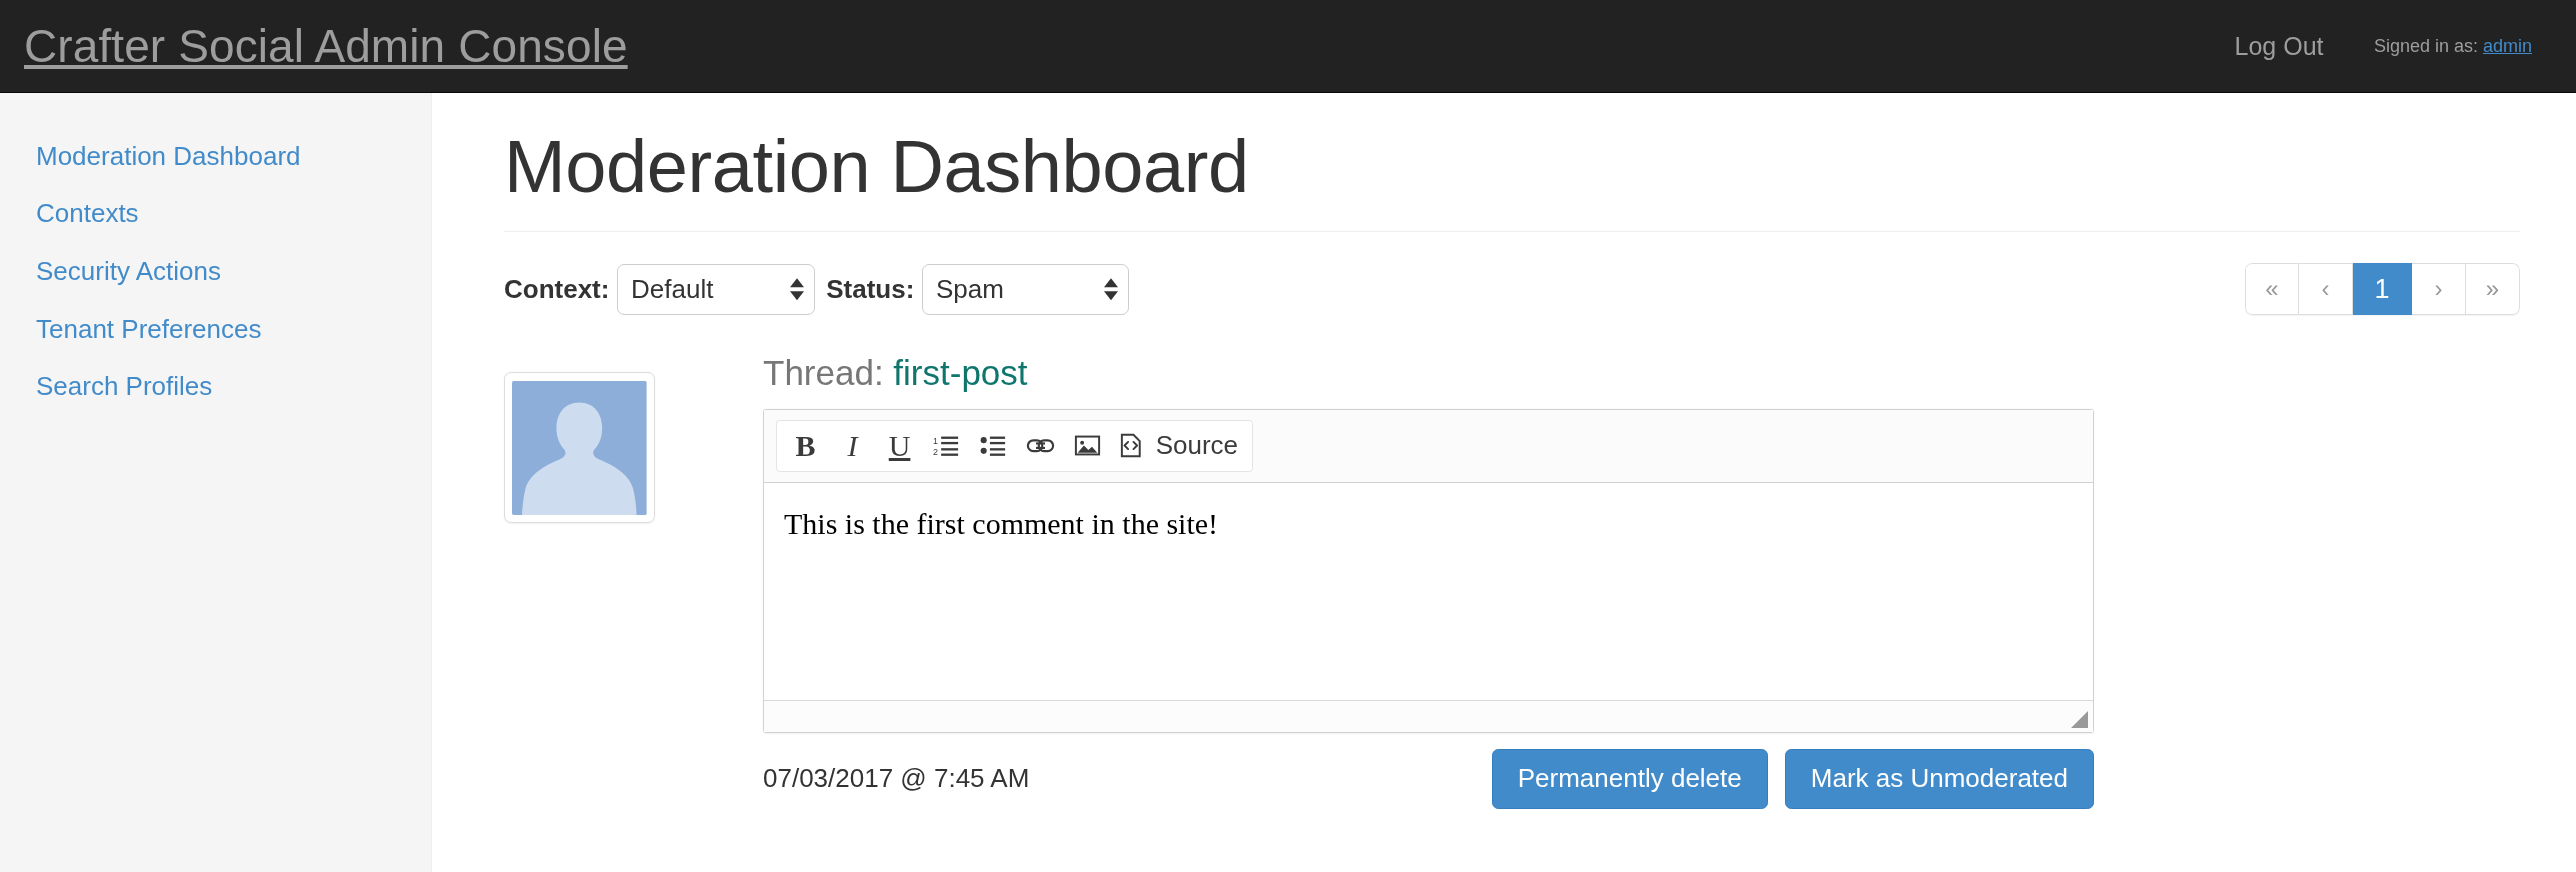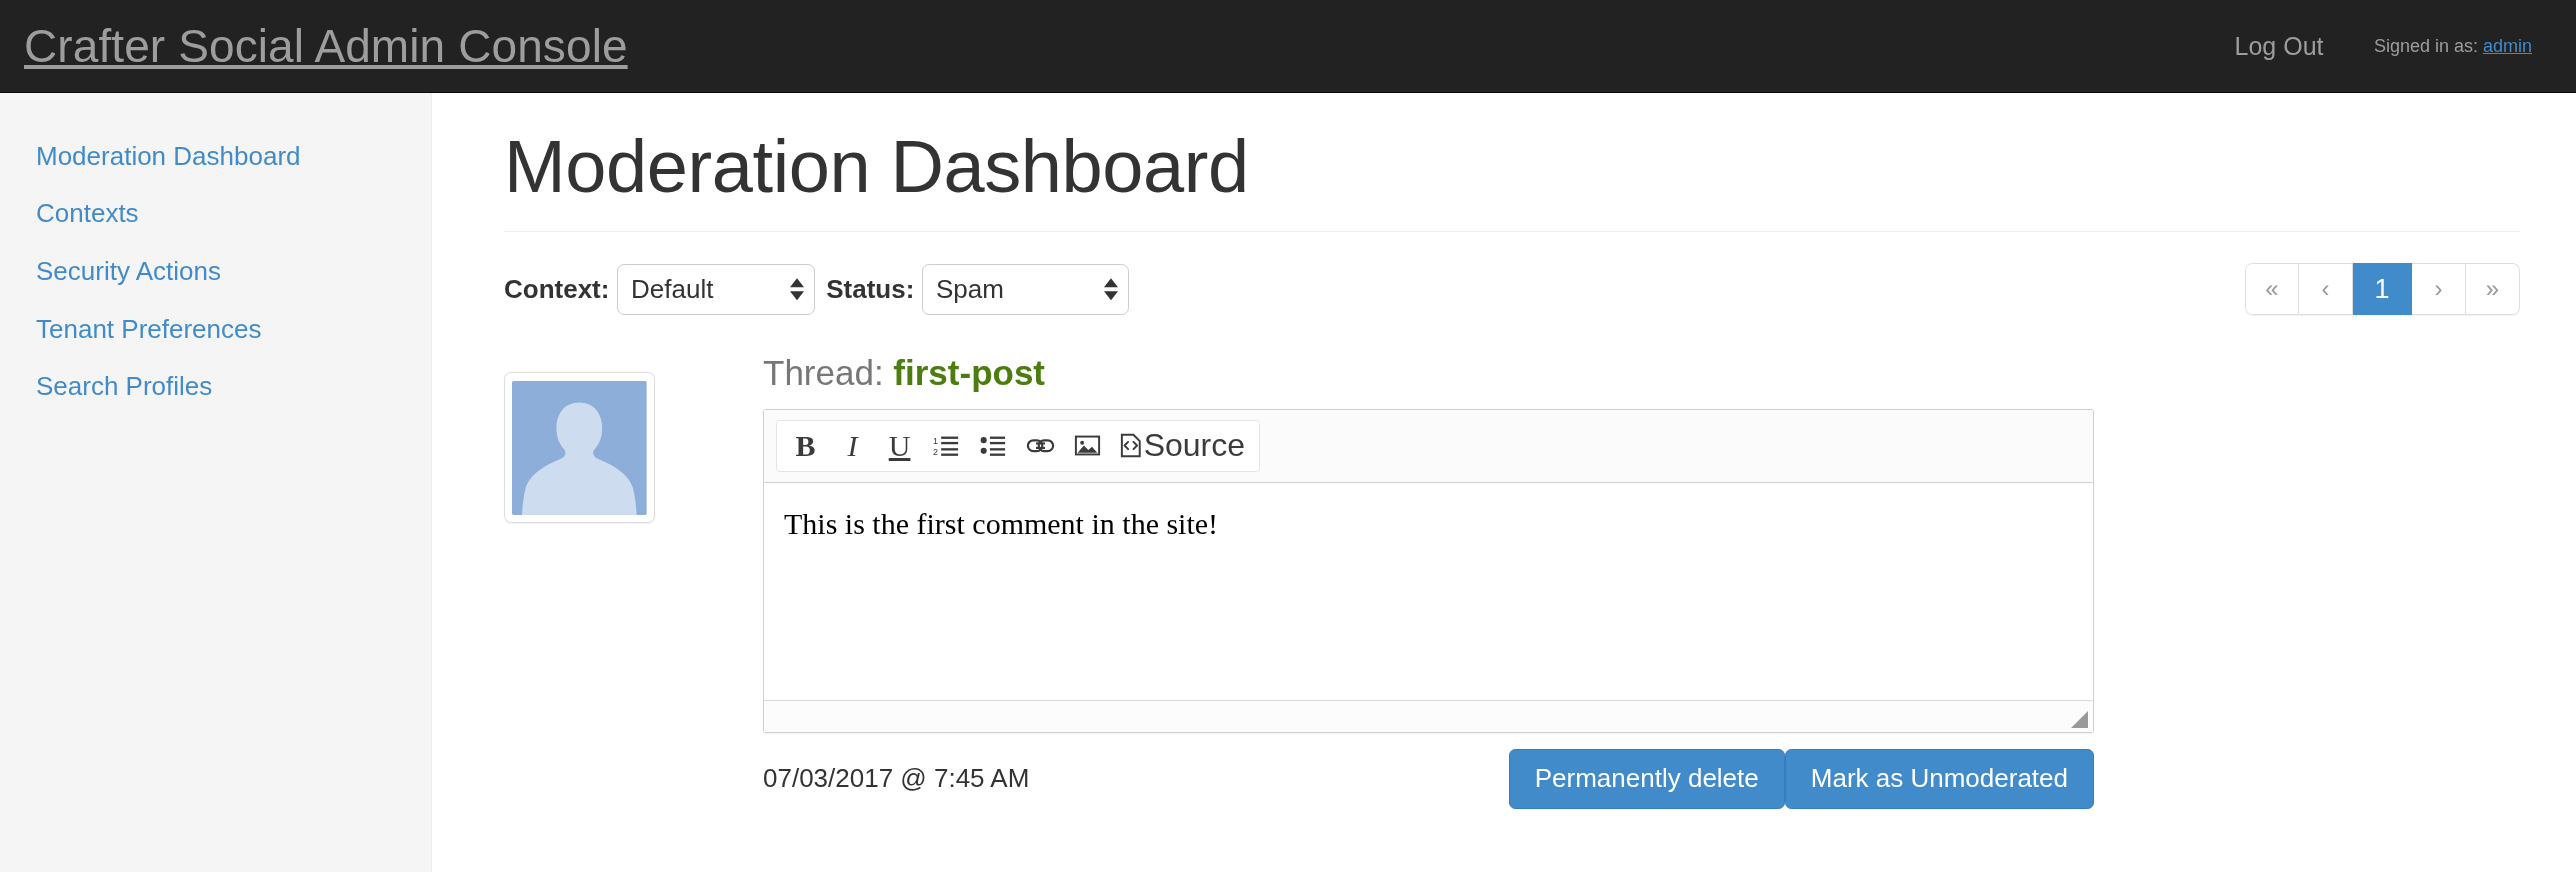--- a/index.html
+++ b/index.html
@@ -224,22 +224,22 @@
     margin-left: 108px;
     max-width: 1331px;
   }
   .thread-head {
     font-size: 35px;
     color: #777777;
     margin: 0 0 14.4px 0;
     line-height: 1.2;
   }
   .thread-head .thread-name {
-    color: #4d7c0f;
-    font-weight: bold;
+    color: #0f766e;
+    font-weight: normal;
   }
 
   
   .editor {
     border: 0.9px solid #d1d1d1;
     border-radius: 2.7px;
     background: #ffffff;
     box-shadow: 0 0.9px 1.8px rgba(0,0,0,.06);
   }
   .editor-top {
@@ -264,21 +264,21 @@
     height: 45px;
     color: #3b3b3b;
     cursor: pointer;
     border-radius: 2.7px;
     font-size: 27px;
     padding: 0 5.4px;
   }
   .tb-btn.bold { font-weight: bold; font-family: "Liberation Serif", serif; font-size: 30px; }
   .tb-btn.italic { font-style: italic; font-family: "Liberation Serif", serif; font-size: 30px; }
   .tb-btn.underline { text-decoration: underline; font-family: "Liberation Serif", serif; font-size: 30px; }
-  .tb-btn.source-btn { gap: 2px; font-size: 32px; padding: 0 9px; }
+  .tb-btn.source-btn { gap: 14px; font-size: 26px; padding: 0 9px; }
   .tb-btn svg { display: block; }
 
   .editor-area {
     height: 218px;
     padding: 21.6px 20px;
     background: #ffffff;
     border-bottom: 0.9px solid #d9d9d9;
   }
   .editor-text {
     font-family: "Liberation Serif", serif;
@@ -308,21 +308,21 @@
     display: flex;
     align-items: center;
     justify-content: space-between;
     margin-top: 16px;
   }
   .timestamp {
     font-size: 26px;
     color: #333333;
     white-space: nowrap;
   }
-  .actions { display: flex; }
+  .actions { display: flex; gap: 17px; }
   .btn-primary {
     background: #428bca;
     border: 0.9px solid #357ebd;
     border-radius: 6.3px;
     color: #ffffff;
     font-size: 26px;
     font-family: "Liberation Sans", sans-serif;
     padding: 13.5px 25px;
     cursor: pointer;
     white-space: nowrap;

